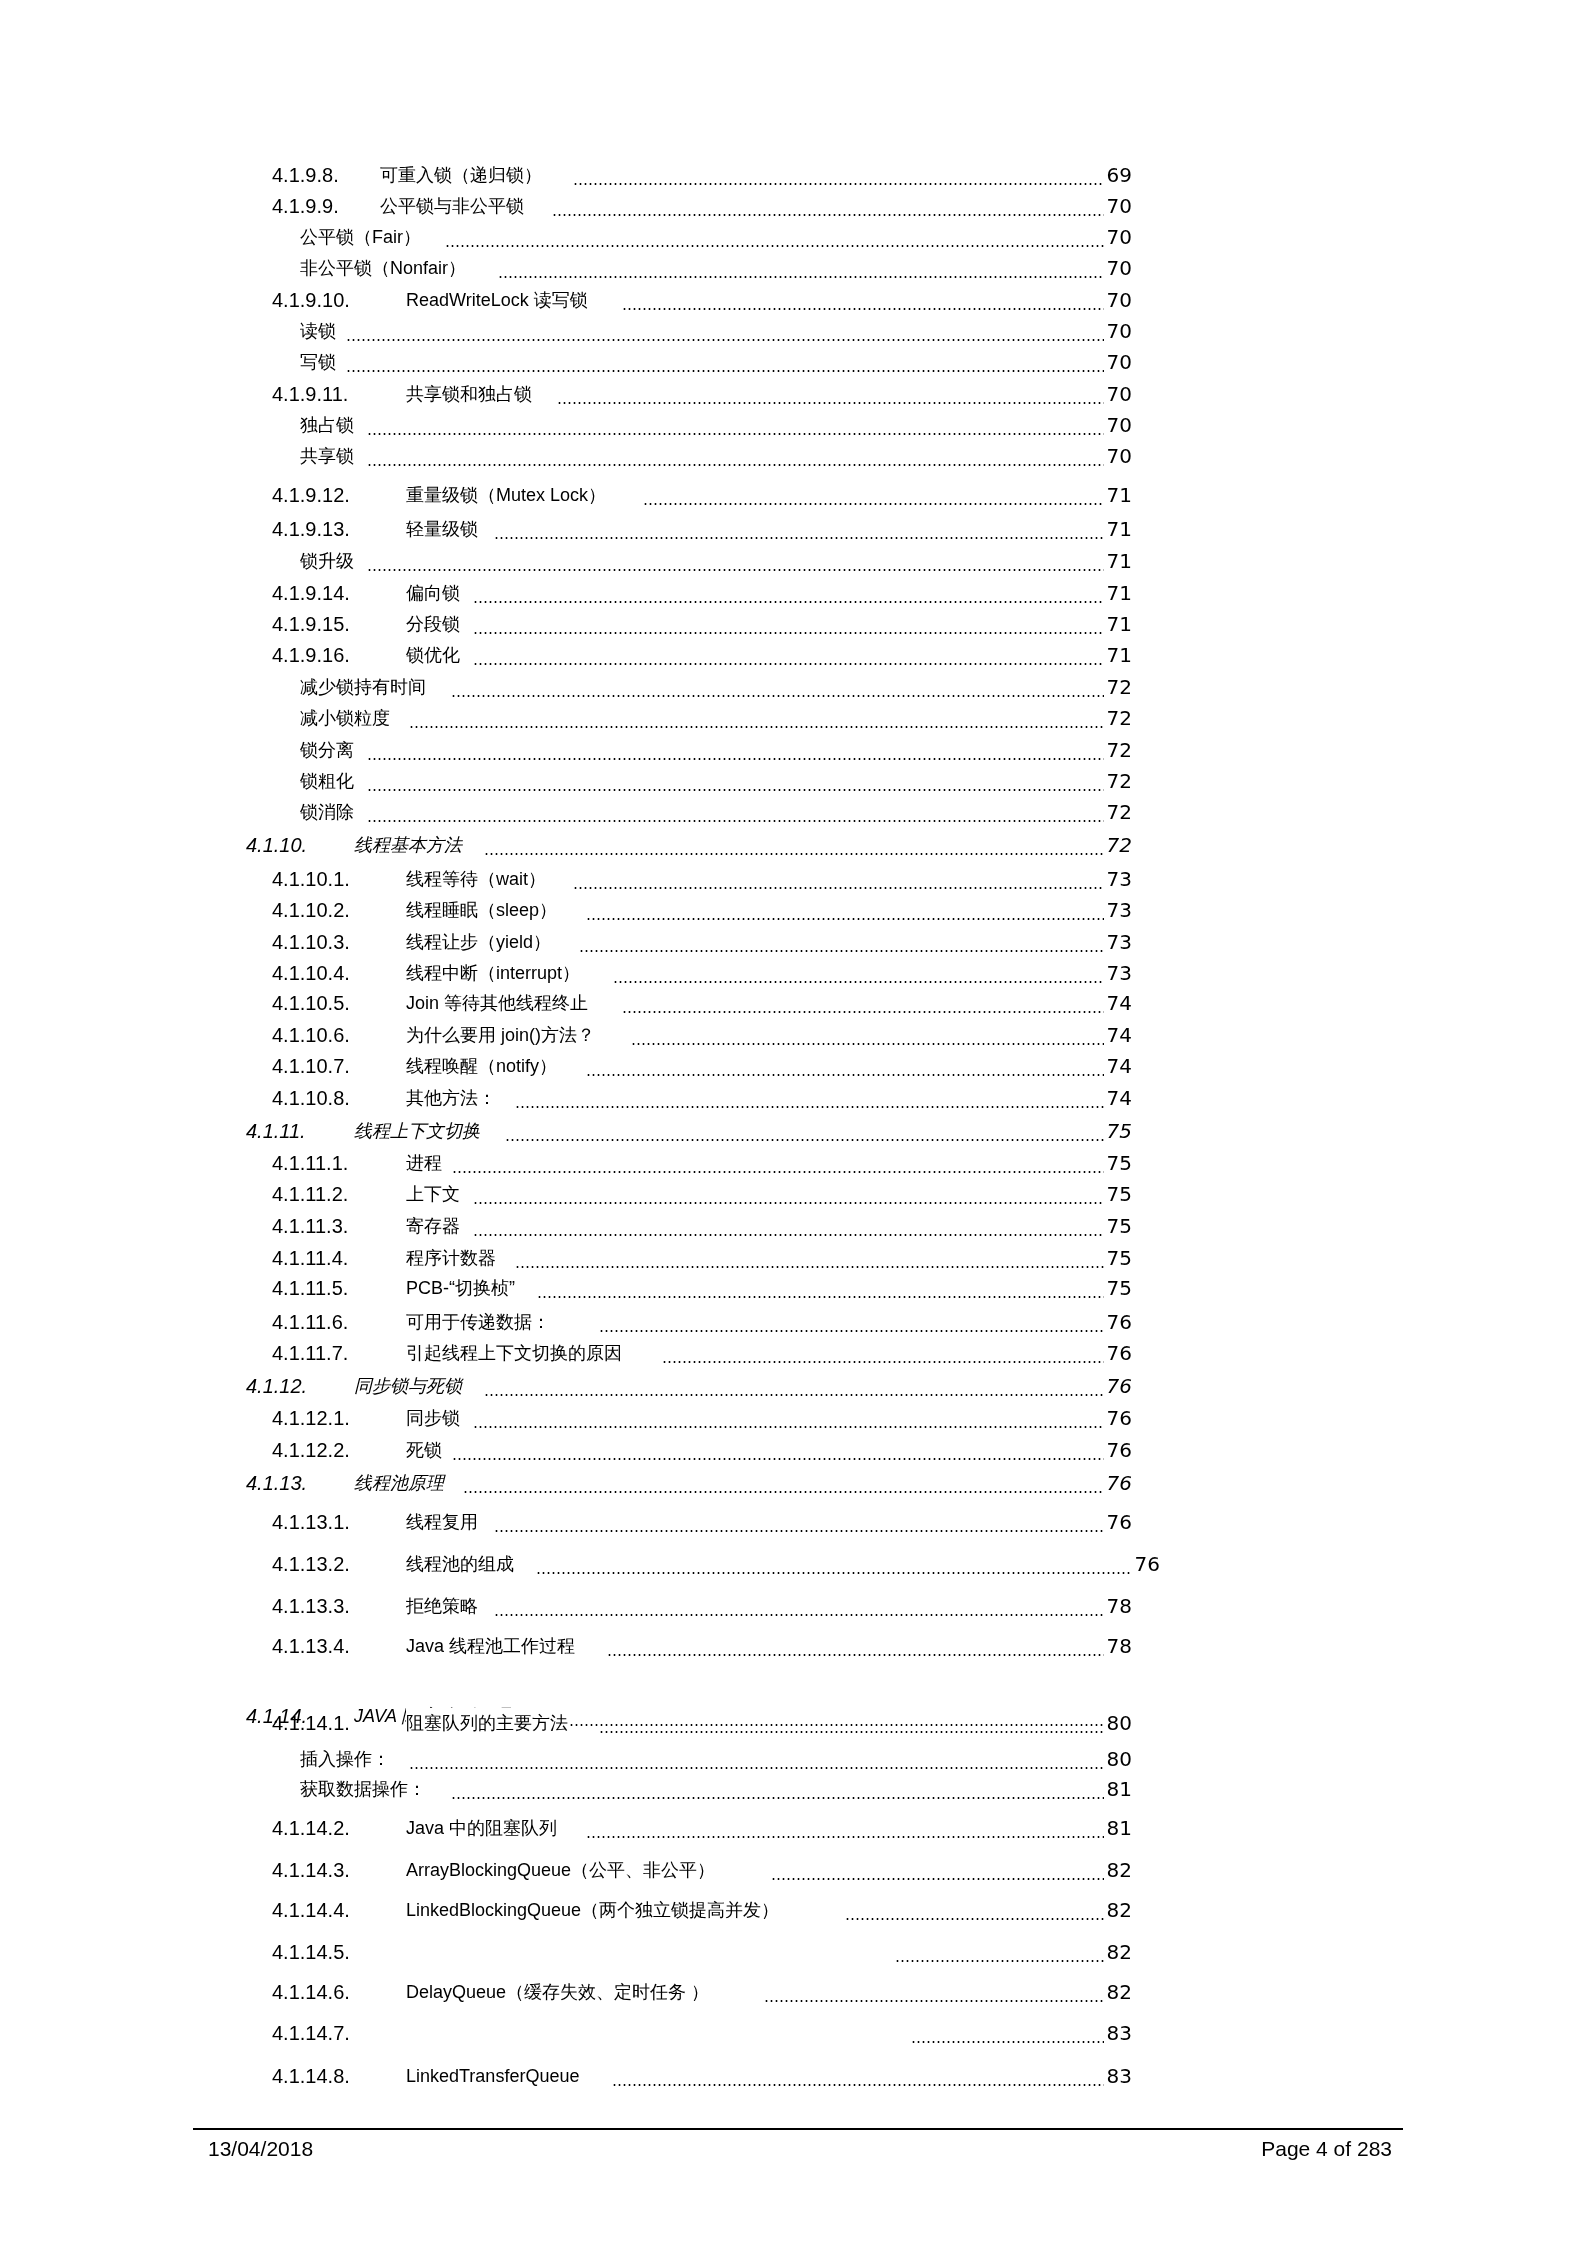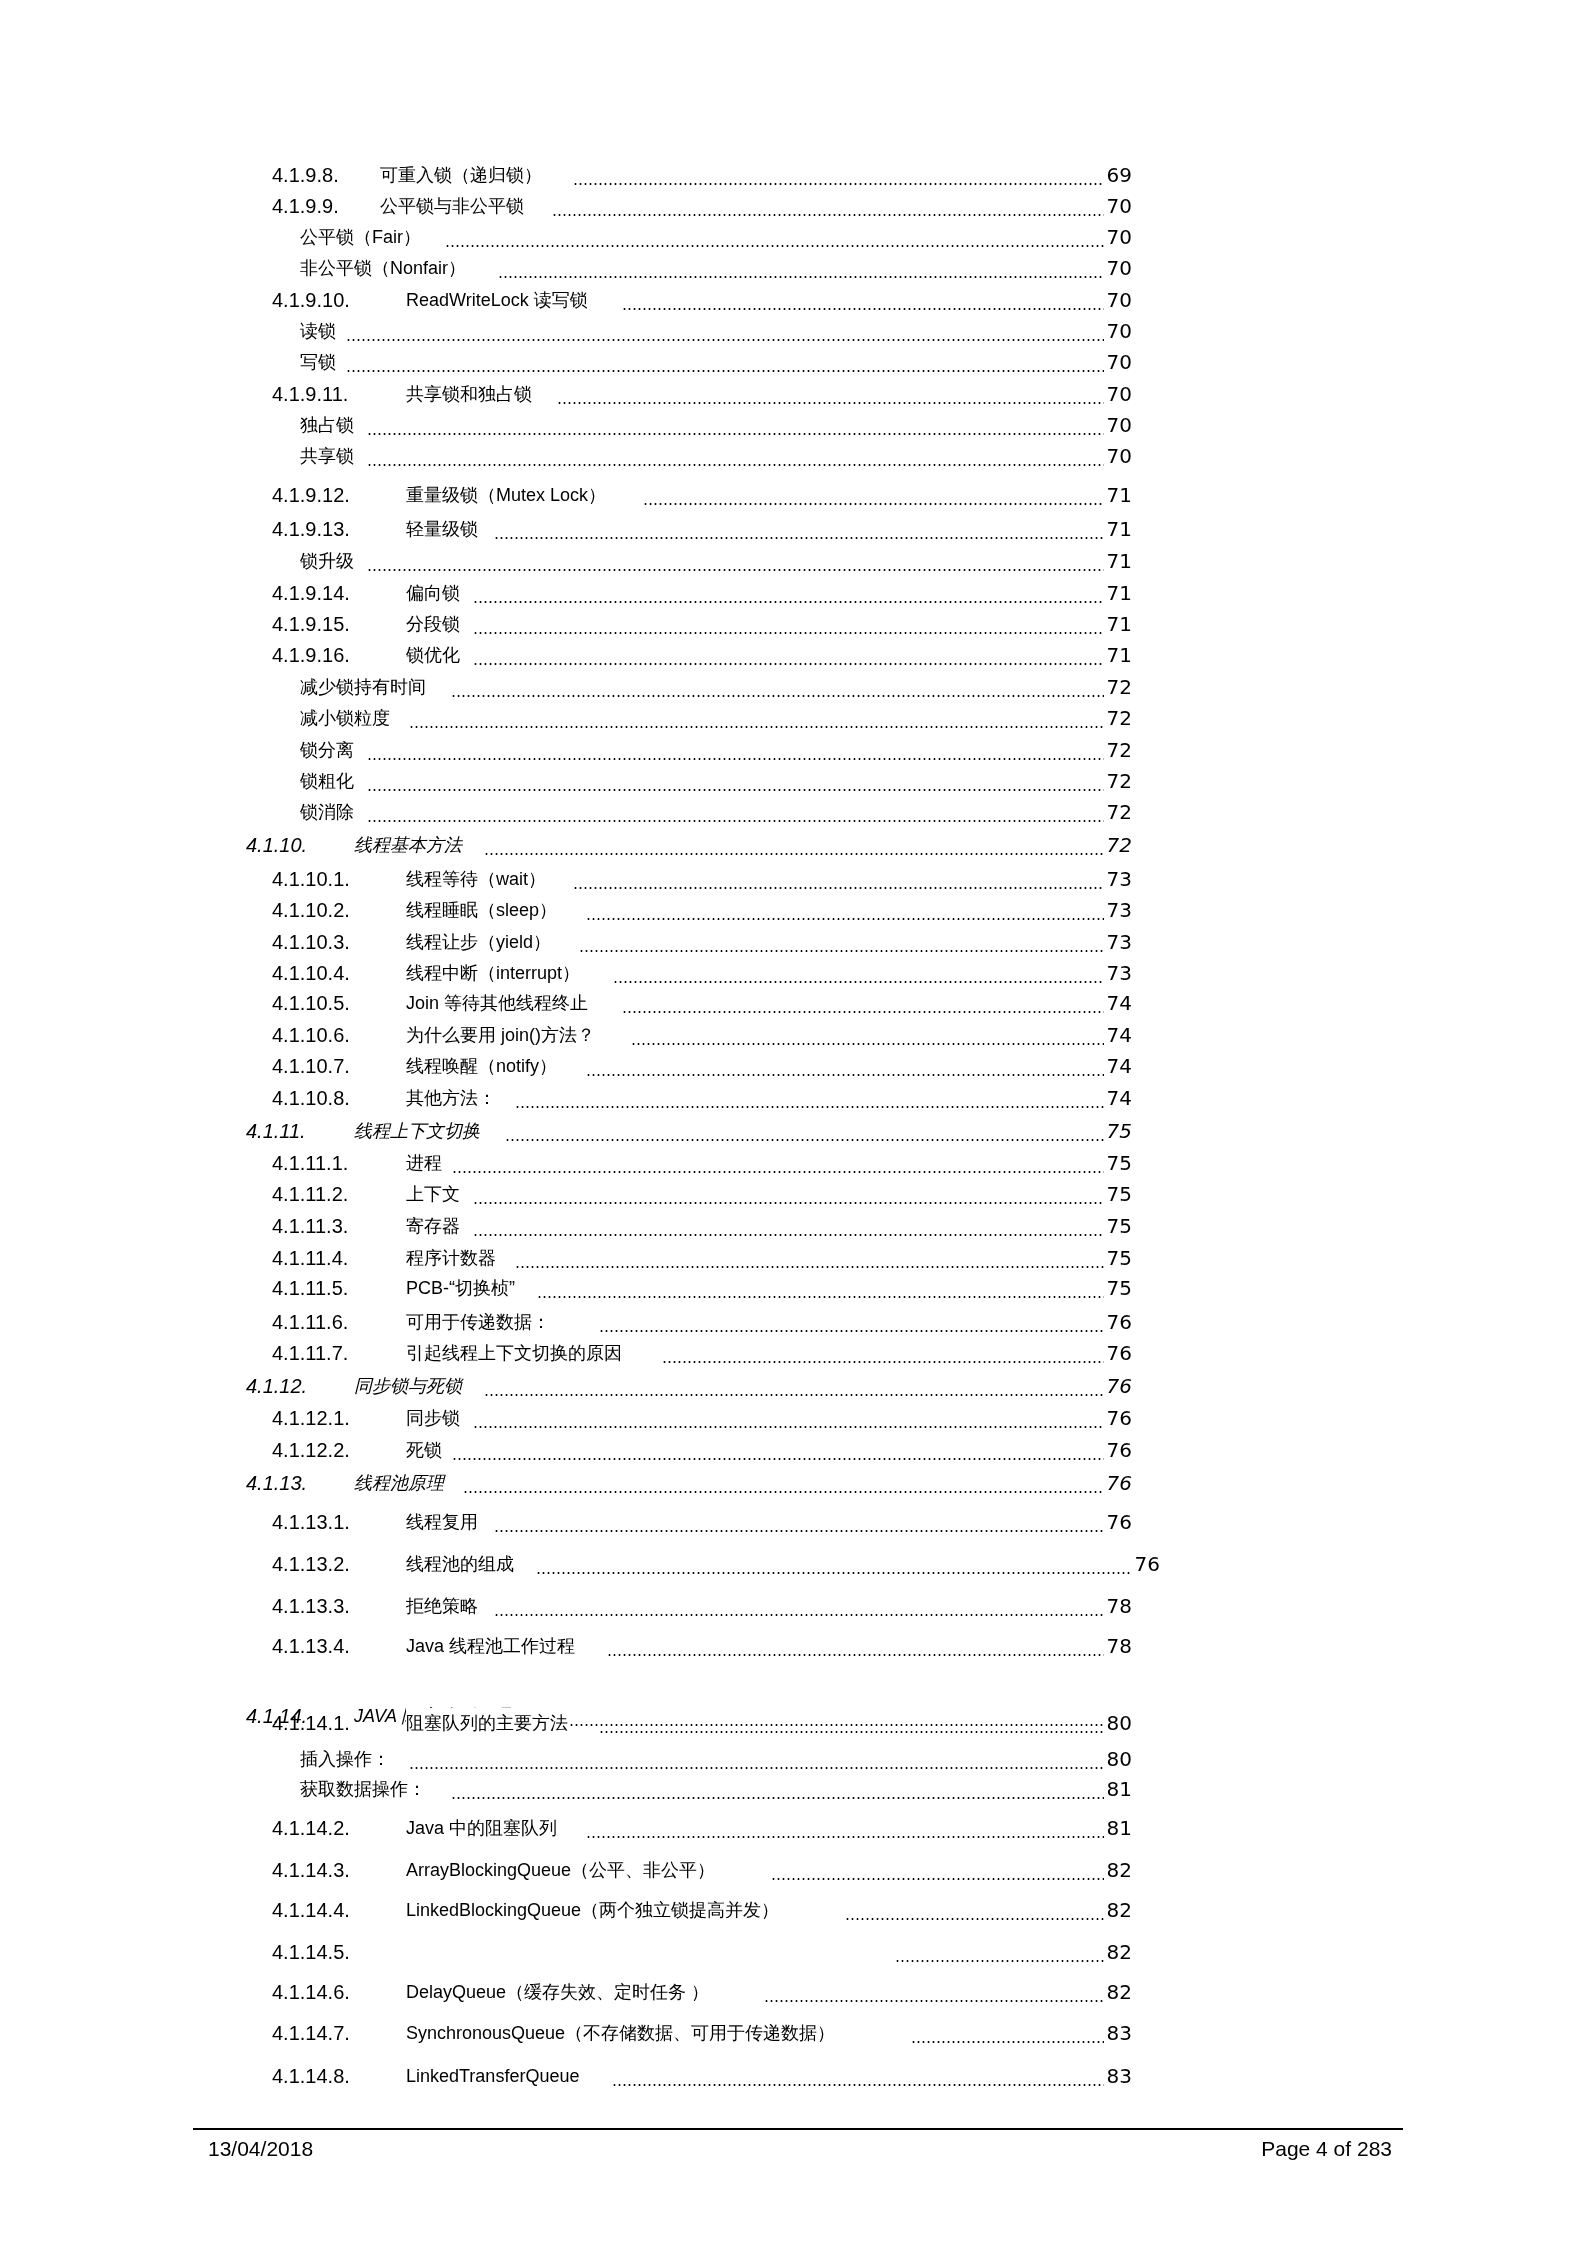--- a/index.html
+++ b/index.html
@@ -339,21 +339,20 @@
     </div>
     <div class="toc-row lvl4" style="top: 1977px;">
       <span class="num">4.1.14.6.</span>
       <span class="leader" style="left: 764px;"></span>
       <span class="title">DelayQueue（缓存失效、定时任务 ）</span>
       <span class="page">82</span>
     </div>
     <div class="toc-row lvl4" style="top: 2018px;">
       <span class="num">4.1.14.7.</span>
       <span class="leader" style="left: 911px;"></span>
-      <span class="title">SynchronousQueue（不存储数据、可用于传递数据）</span>
       <span class="page">83</span>
     </div>
     <div class="toc-row lvl4" style="top: 2061px;">
       <span class="num">4.1.14.8.</span>
       <span class="leader" style="left: 612px;"></span>
       <span class="title">LinkedTransferQueue</span>
       <span class="page">83</span>
     </div>
   </div>
 

